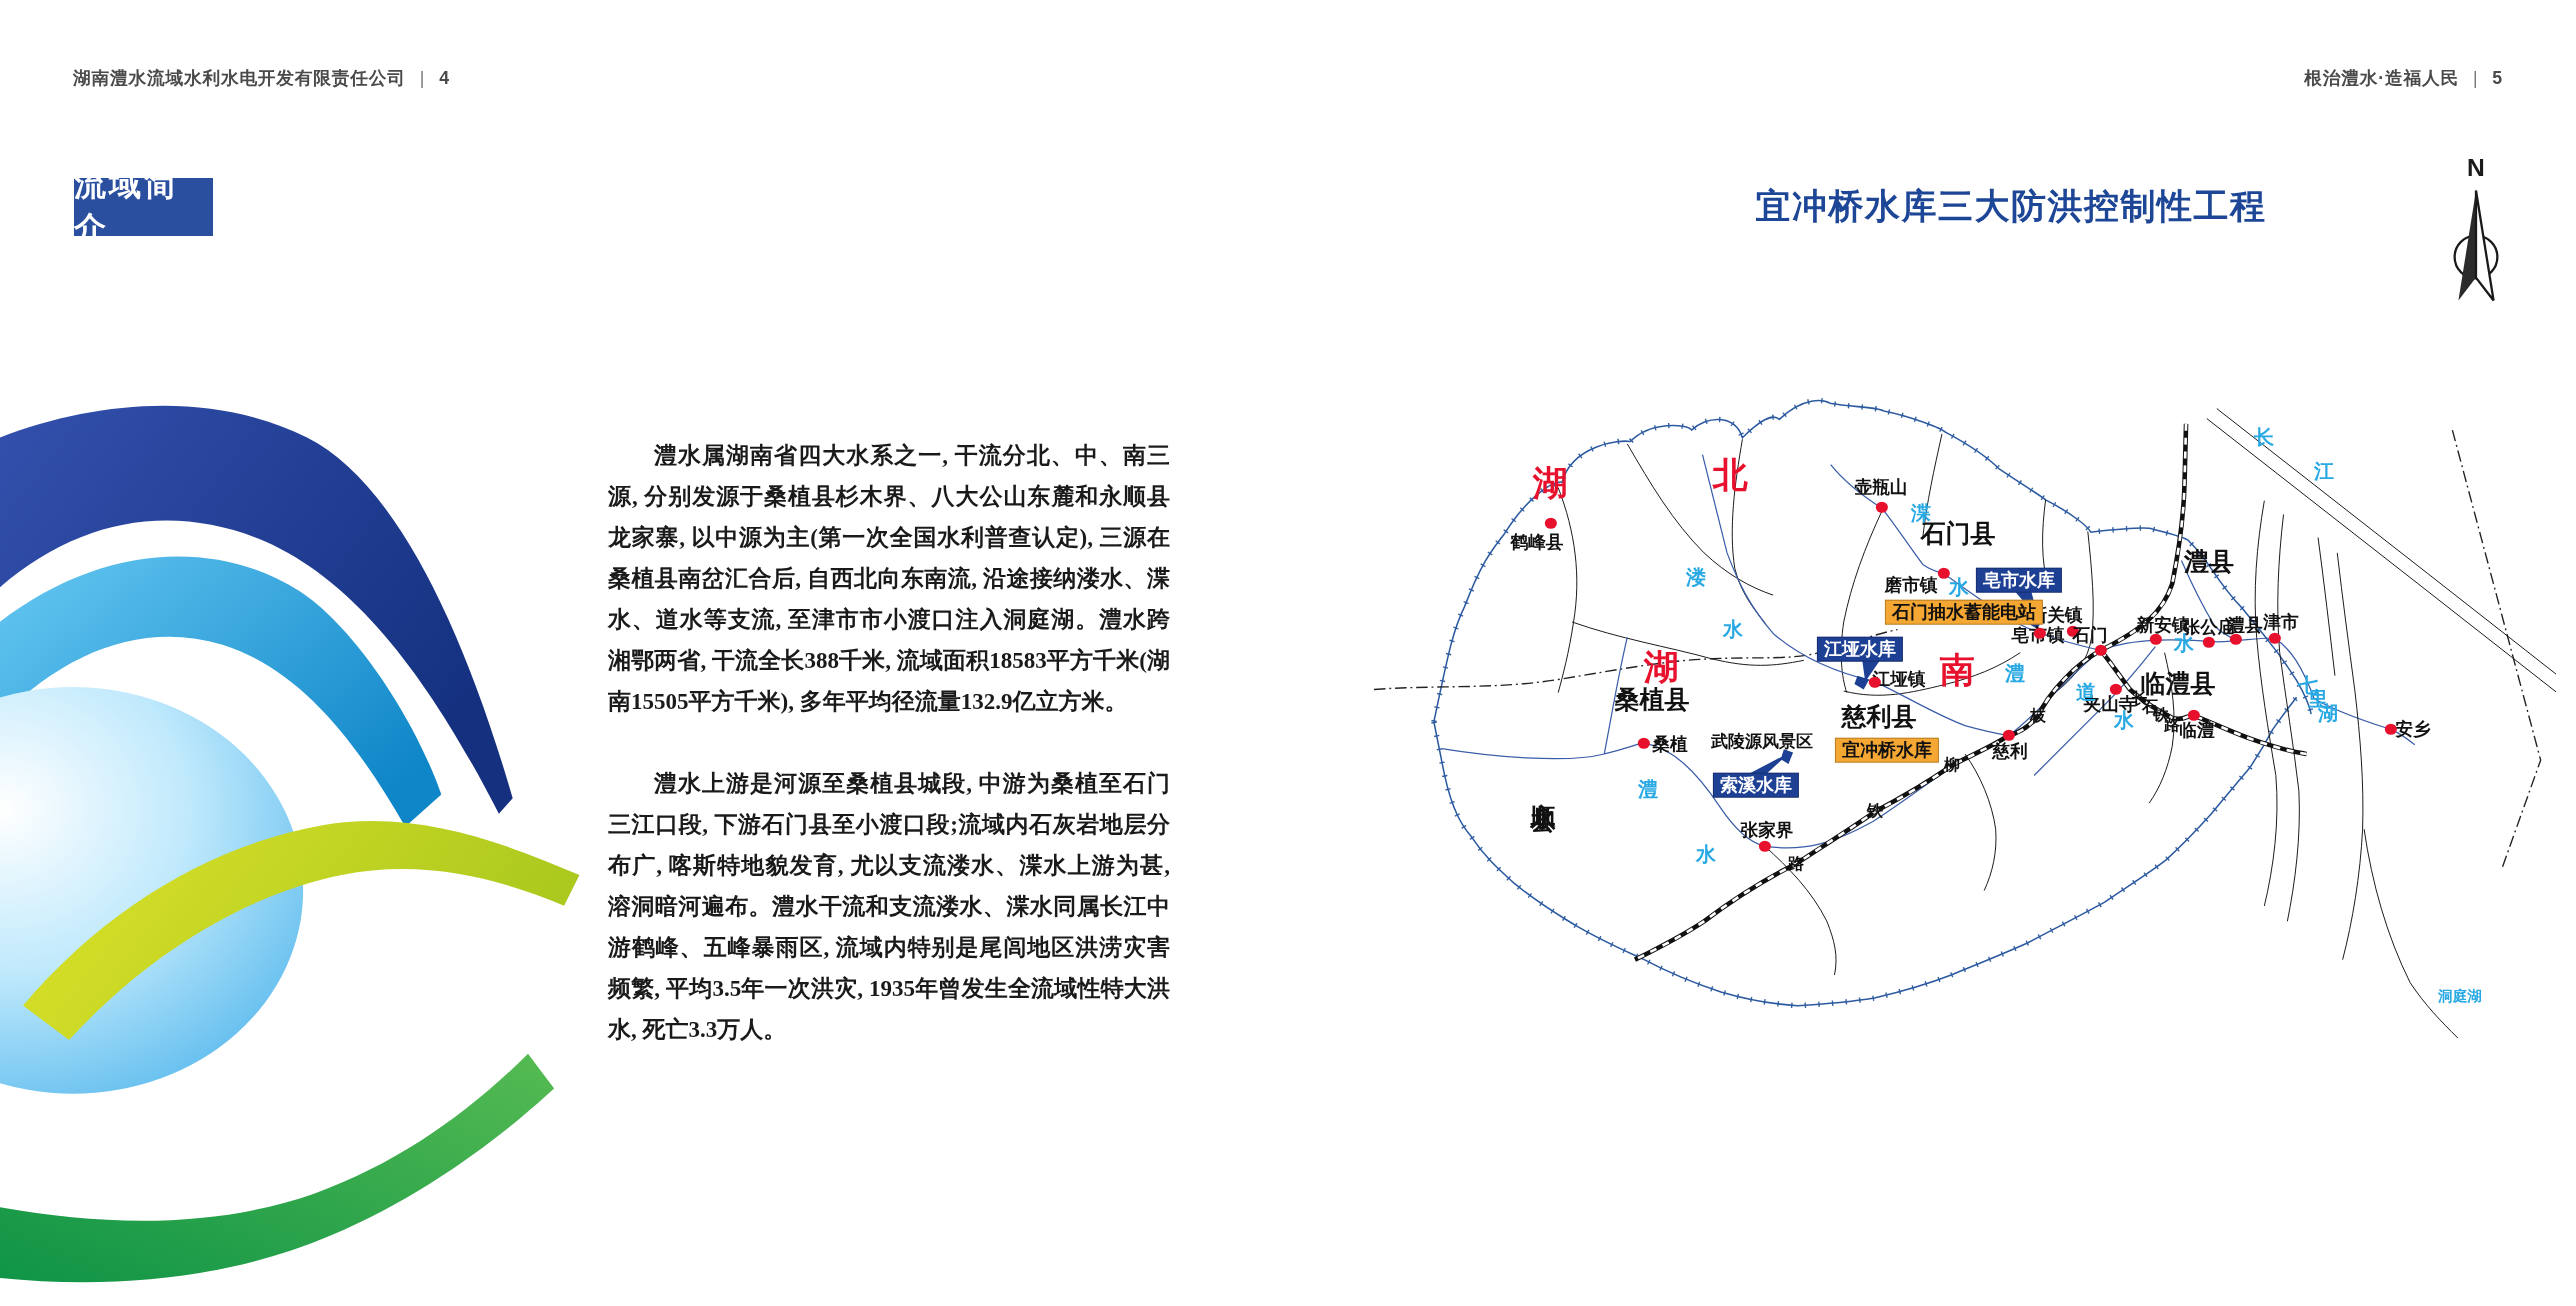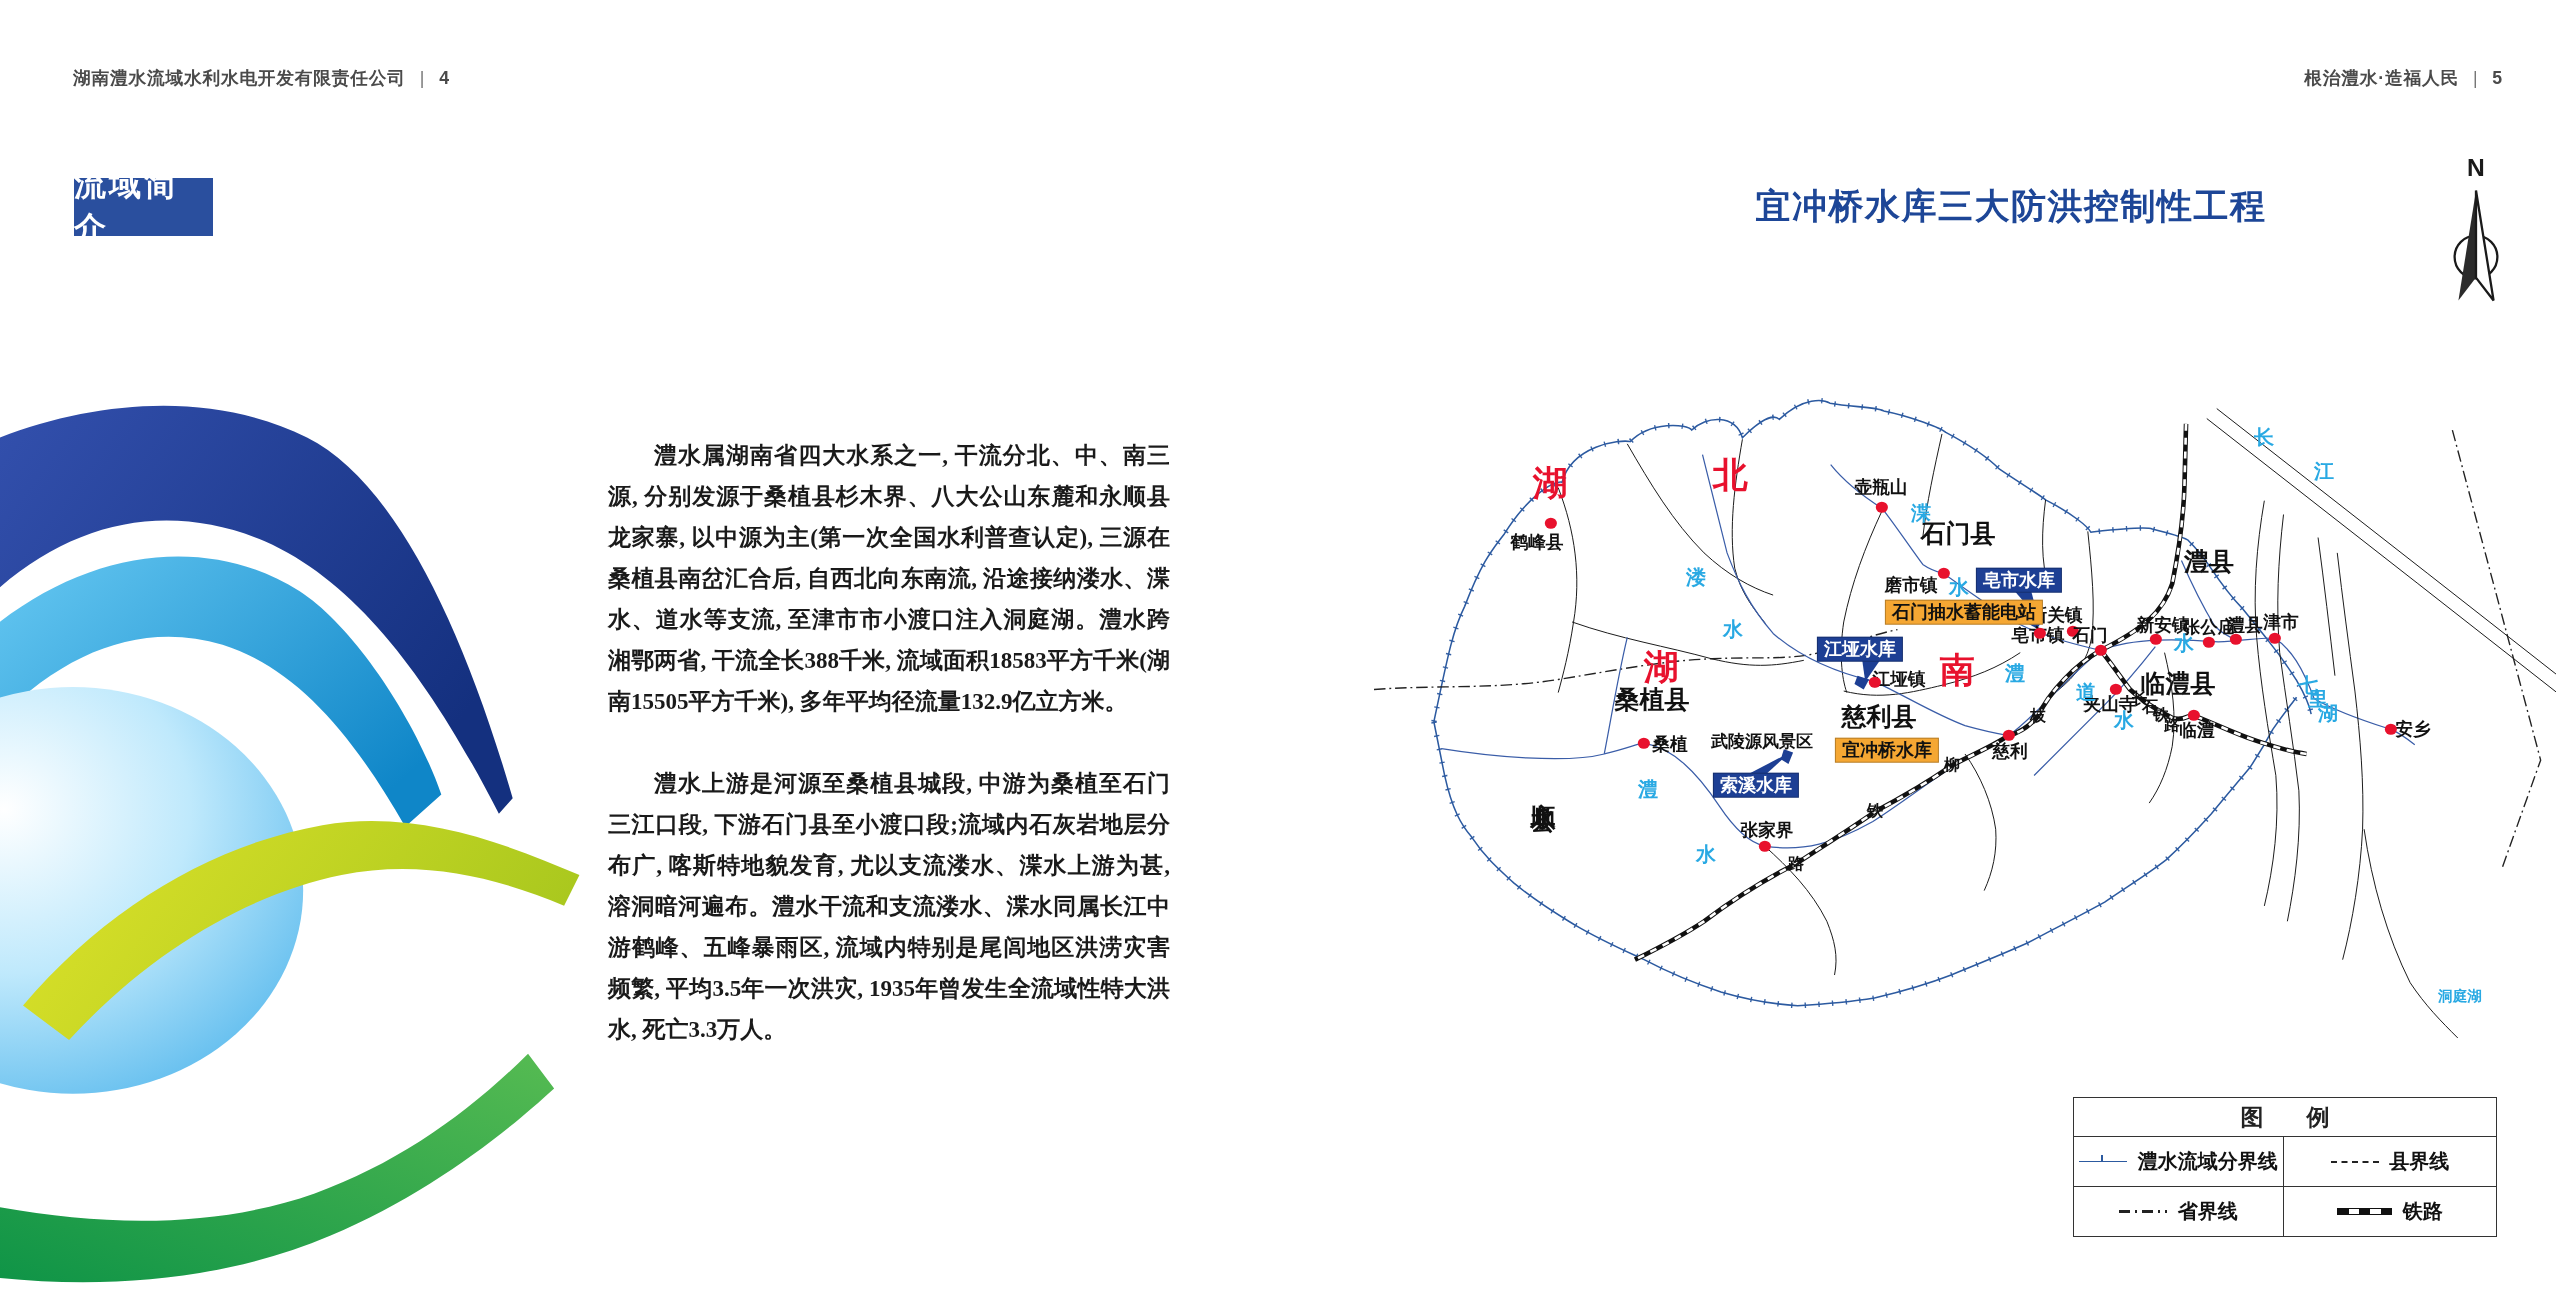--- a/index.html
+++ b/index.html
@@ -271,35 +271,14 @@
       <span class="ml rail" style="left: 787px; top: 385px;">铁</span>
       <span class="ml rail" style="left: 798px; top: 395px;">路</span>
       <span class="ml callout blue" style="left: 486px; top: 319px;">江垭水库</span>
       <span class="ml callout blue" style="left: 645px; top: 250px;">皂市水库</span>
       <span class="ml callout blue" style="left: 382px; top: 455px;">索溪水库</span>
       <span class="ml callout orange" style="left: 497px; top: 420px;">宜冲桥水库</span>
       <span class="ml callout orange" style="left: 574px; top: 282px;">石门抽水蓄能电站</span>
       <span class="ml poi" style="left: 388px; top: 411px;">武陵源风景区</span>
     </div>
 
-  <div id="legend">
-    <div class="lg-title">图 例</div>
-    <div class="lg-grid">
-      <div class="lg-cell bline rline">
-        <span class="sym sym-wshed"></span>
-        <span class="lg-label">澧水流域分界线</span>
-      </div>
-      <div class="lg-cell bline">
-        <span class="sym sym-county"></span>
-        <span class="lg-label">县界线</span>
-      </div>
-      <div class="lg-cell rline">
-        <span class="sym sym-prov"></span>
-        <span class="lg-label">省界线</span>
-      </div>
-      <div class="lg-cell">
-        <span class="sym sym-rail"></span>
-        <span class="lg-label">铁路</span>
-      </div>
-    </div>
-  </div>
 </div>
 
 
 </body></html>

